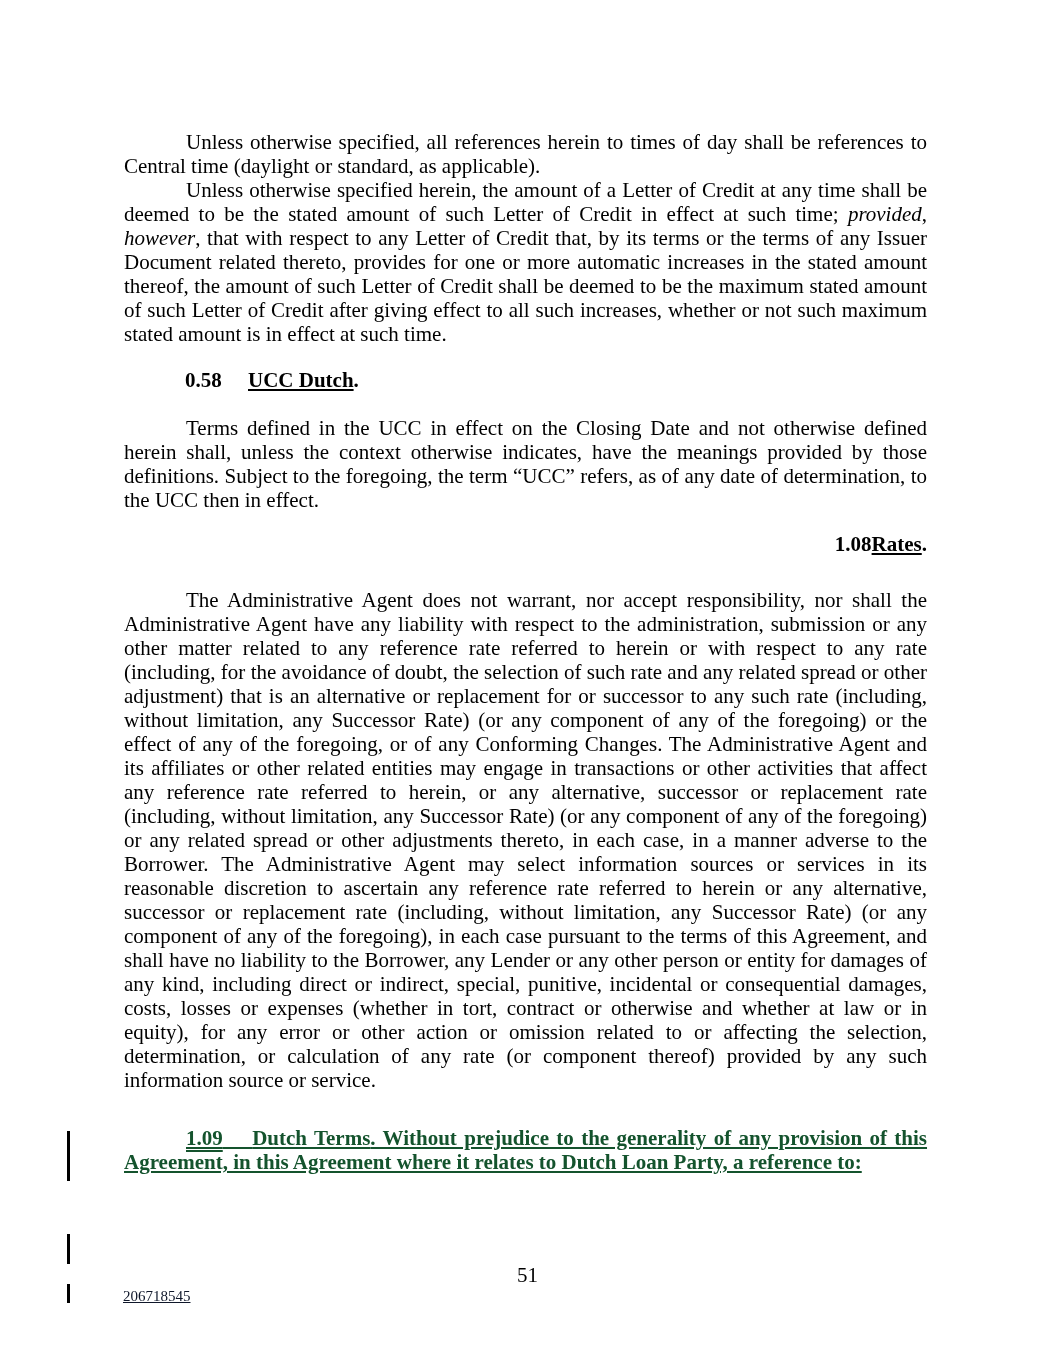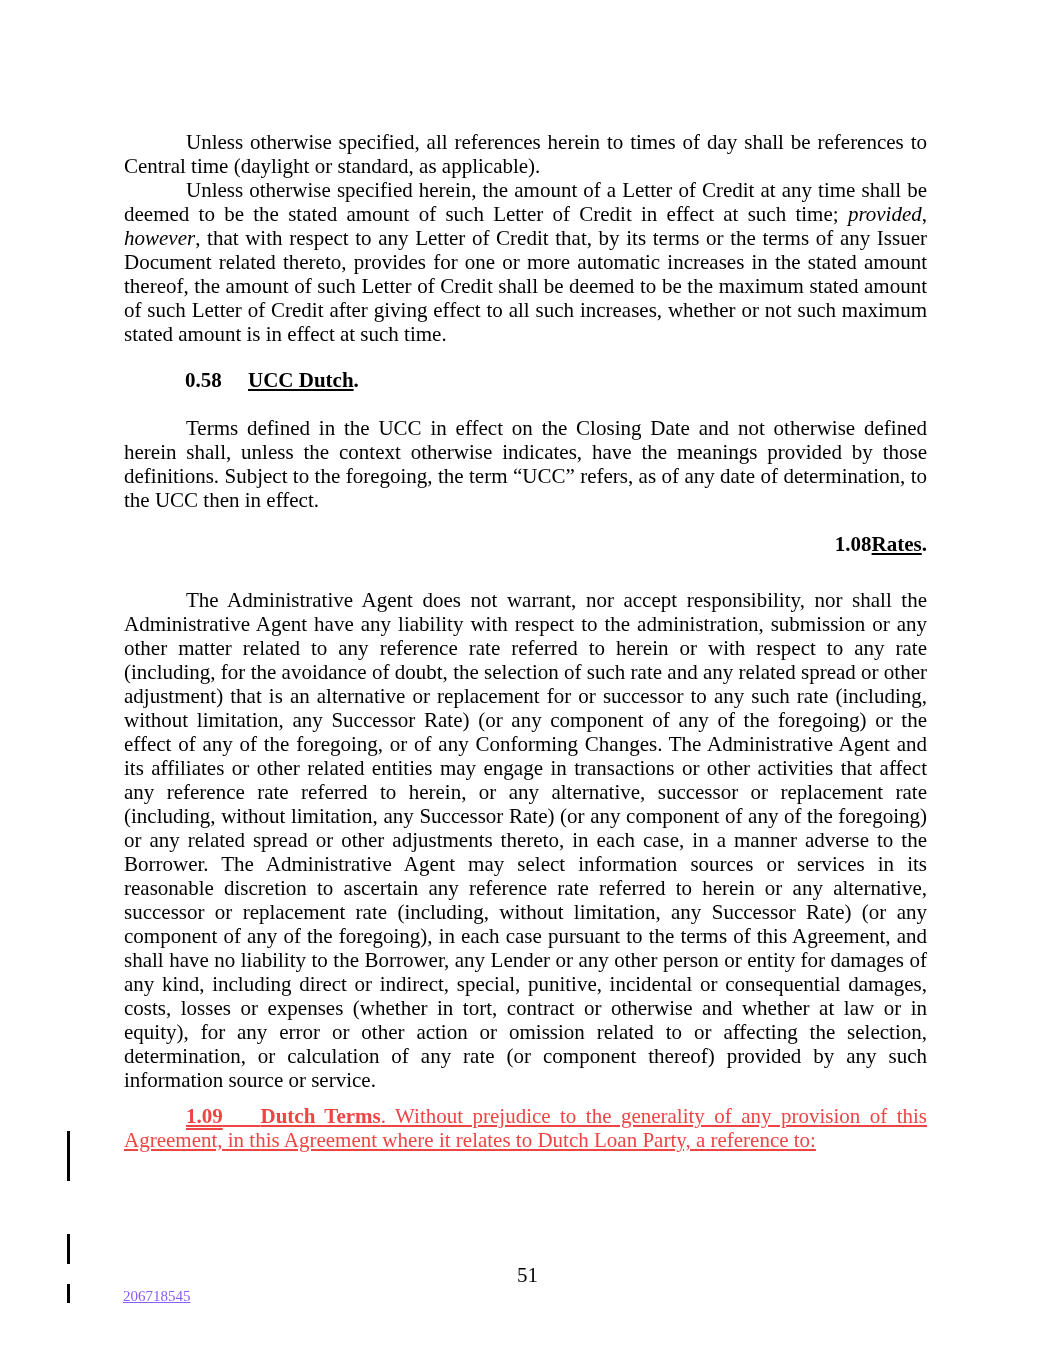--- a/index.html
+++ b/index.html
@@ -33,22 +33,23 @@
   }
   .hnum { display:inline-block; width:63px; }
   .htitle { text-decoration:underline; }
   .mt-h106 { margin-top:29px; }
   .mt-p2   { }
   .mt-h107 { margin-top:22px; }
   .mt-p3   { margin-top:24px; }
   .mt-h108 { margin-top:20px;text-align:right; }
   .mt-p4   { margin-top:32px; }
   .p109 {
-    margin-top:12px;
-    color:#ef4444;
+    margin-top:34px;
+    color:#14532d;
+    font-weight:bold;
   }
   .num109 { text-decoration:underline; text-decoration-style:double; }
   .u109   { text-decoration:underline; }
   .change-bar {
     position:absolute;
     left:67px;
     width:3px;
     background:#000000;
   }
   .bar-1 { top:1131px; height:50px; }
@@ -60,21 +61,21 @@
     left:0;
     width:100%;
     text-align:center;
     line-height:24px;
   }
   .doc-number {
     position:absolute;
     left:123px;
     top:1287px;
     font-size:15px;
-    color:#8b5cf6;
+    color:#0f172a;
     text-decoration:underline;
     line-height:18px;
   }
 </style>
 </head>
 <body>
 
 <div class="page">
 
   <div class="change-bar bar-1"></div>

